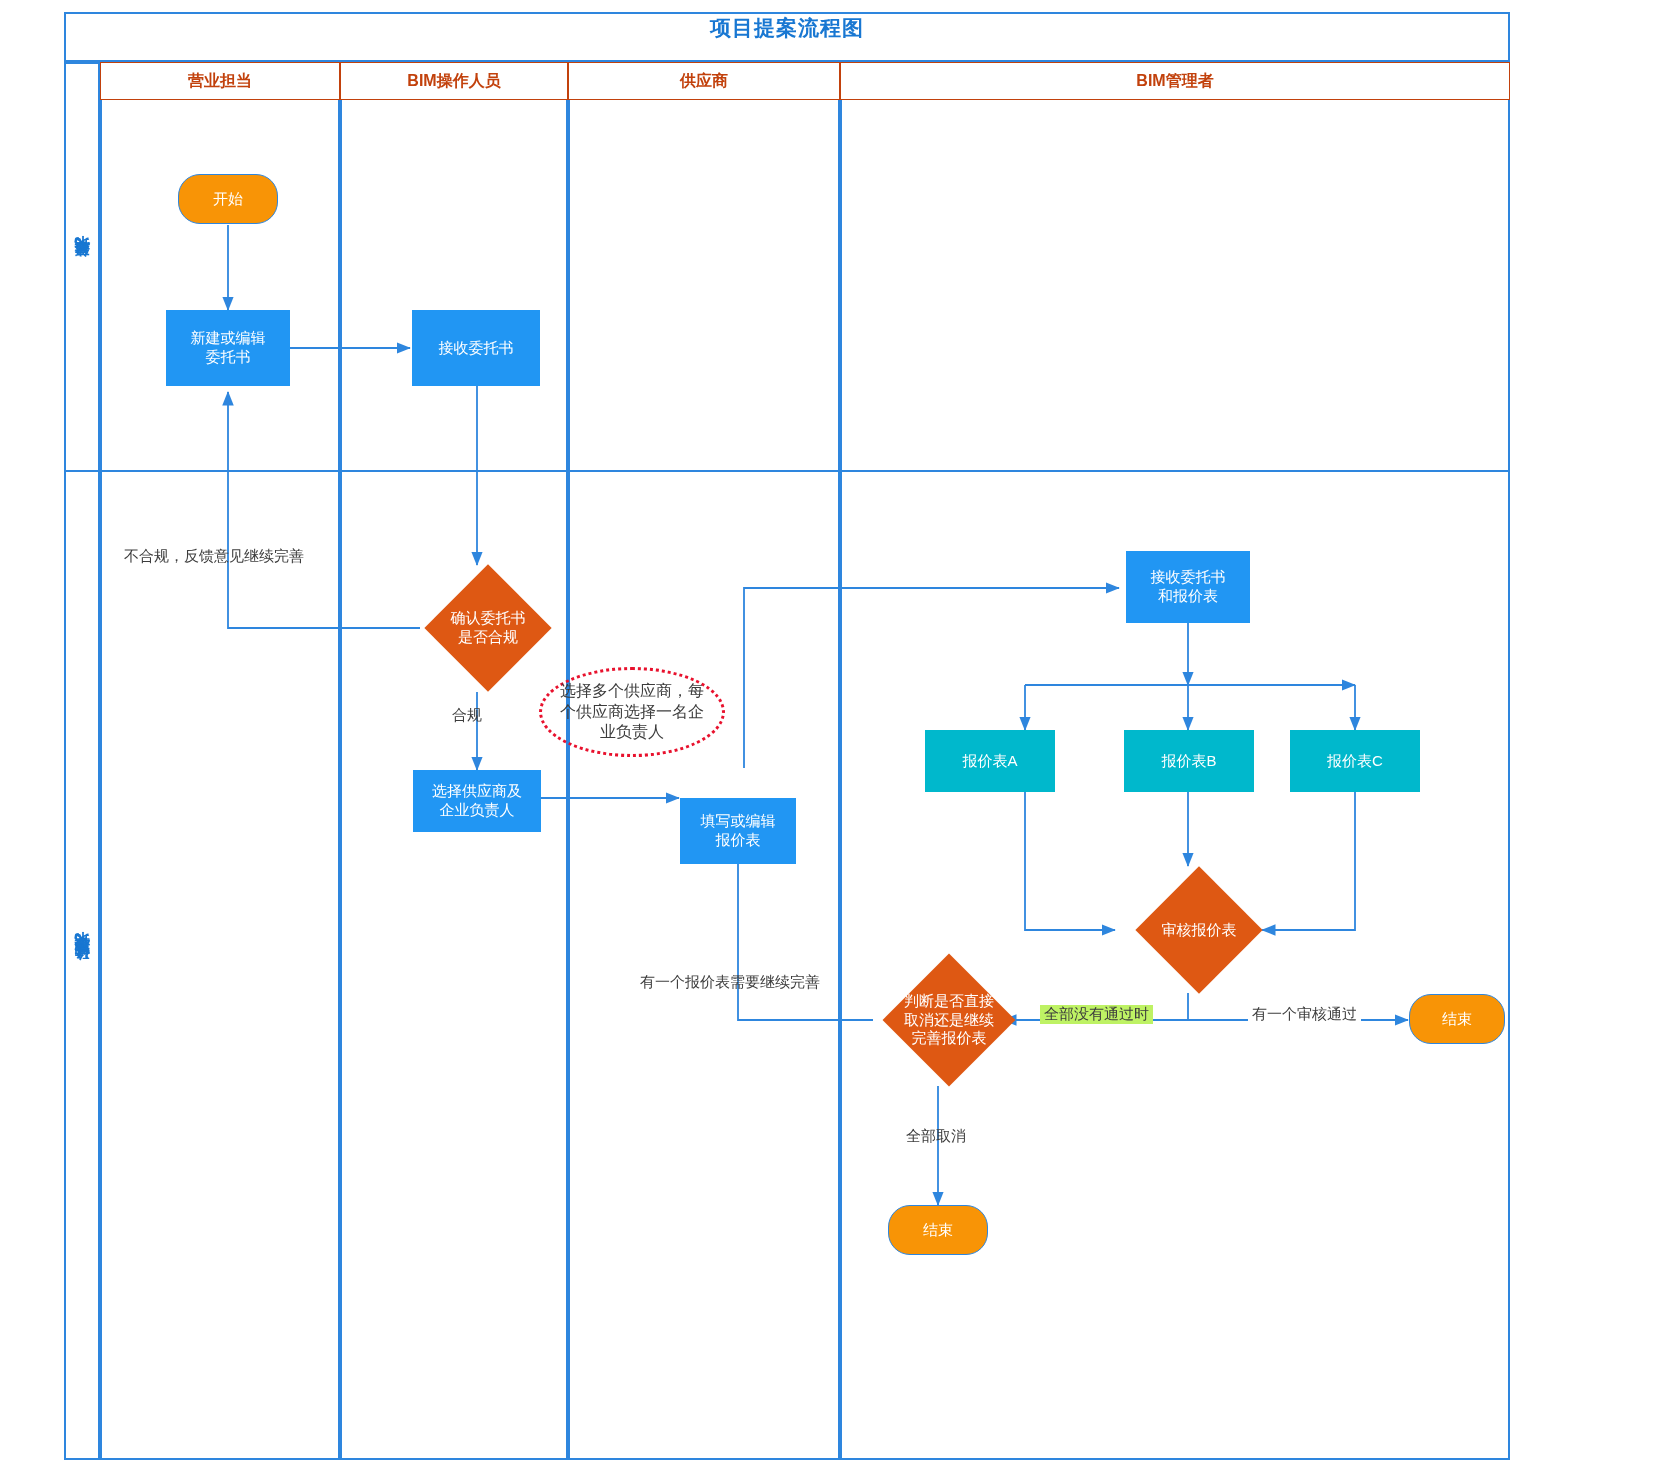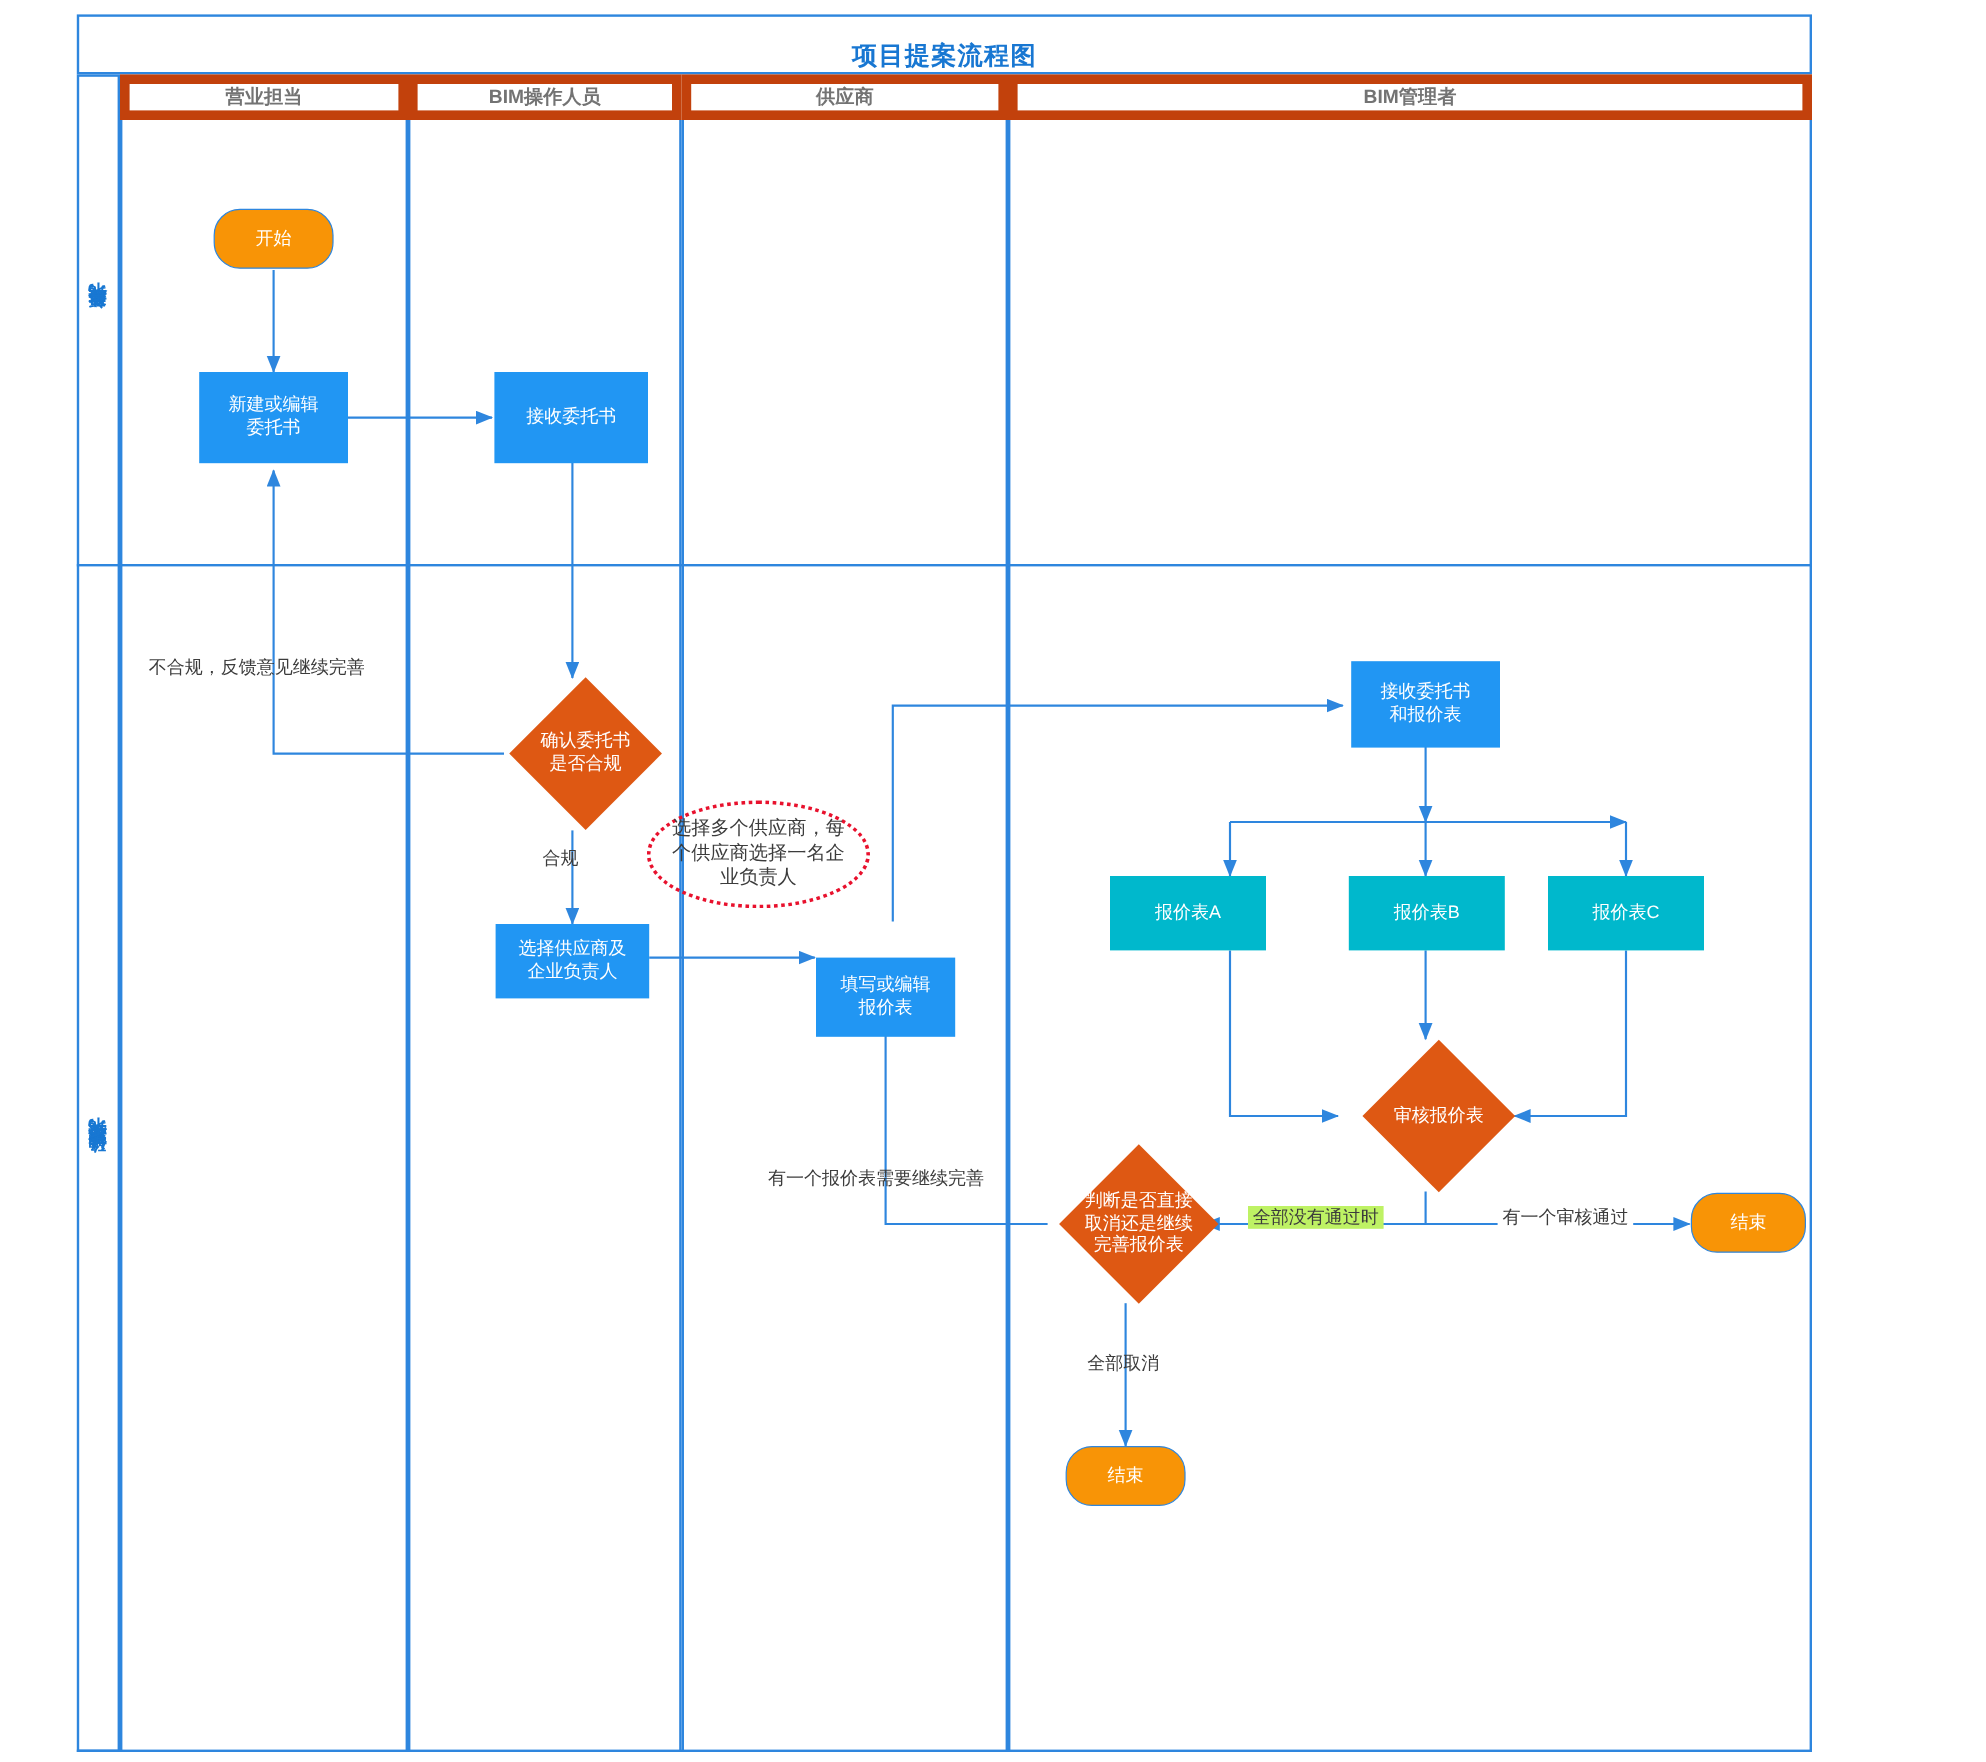--- a/index.html
+++ b/index.html
@@ -13,34 +13,34 @@
     width: 1655px;
     height: 1468px;
     background: #ffffff;
     overflow: hidden;
   }
   .title-bar {
     position: absolute;
     left: 64px; top: 12px;
     width: 1446px; height: 50px;
     border: 2px solid #2e86de;
-    display: flex; align-items: flex-end; justify-content: center;
+    display: flex; align-items: flex-start; justify-content: center;
   }
   .title-bar .t {
     color: #1877d2;
     font-size: 21px;
     font-weight: bold;
     letter-spacing: 1px;
   }
   .lane-head {
     position: absolute;
     height: 38px;
-    border: 8px solid #c2410c;
+    border: 1px solid #c2410c;
     display: flex; align-items: center; justify-content: center;
-    color: #737373;
+    color: #c2410c;
     font-size: 16px;
     font-weight: bold;
   }
   .col-body {
     position: absolute;
     border-left: 2px solid #2e86de;
     border-right: 2px solid #2e86de;
   }
   .row-div {
     position: absolute;

